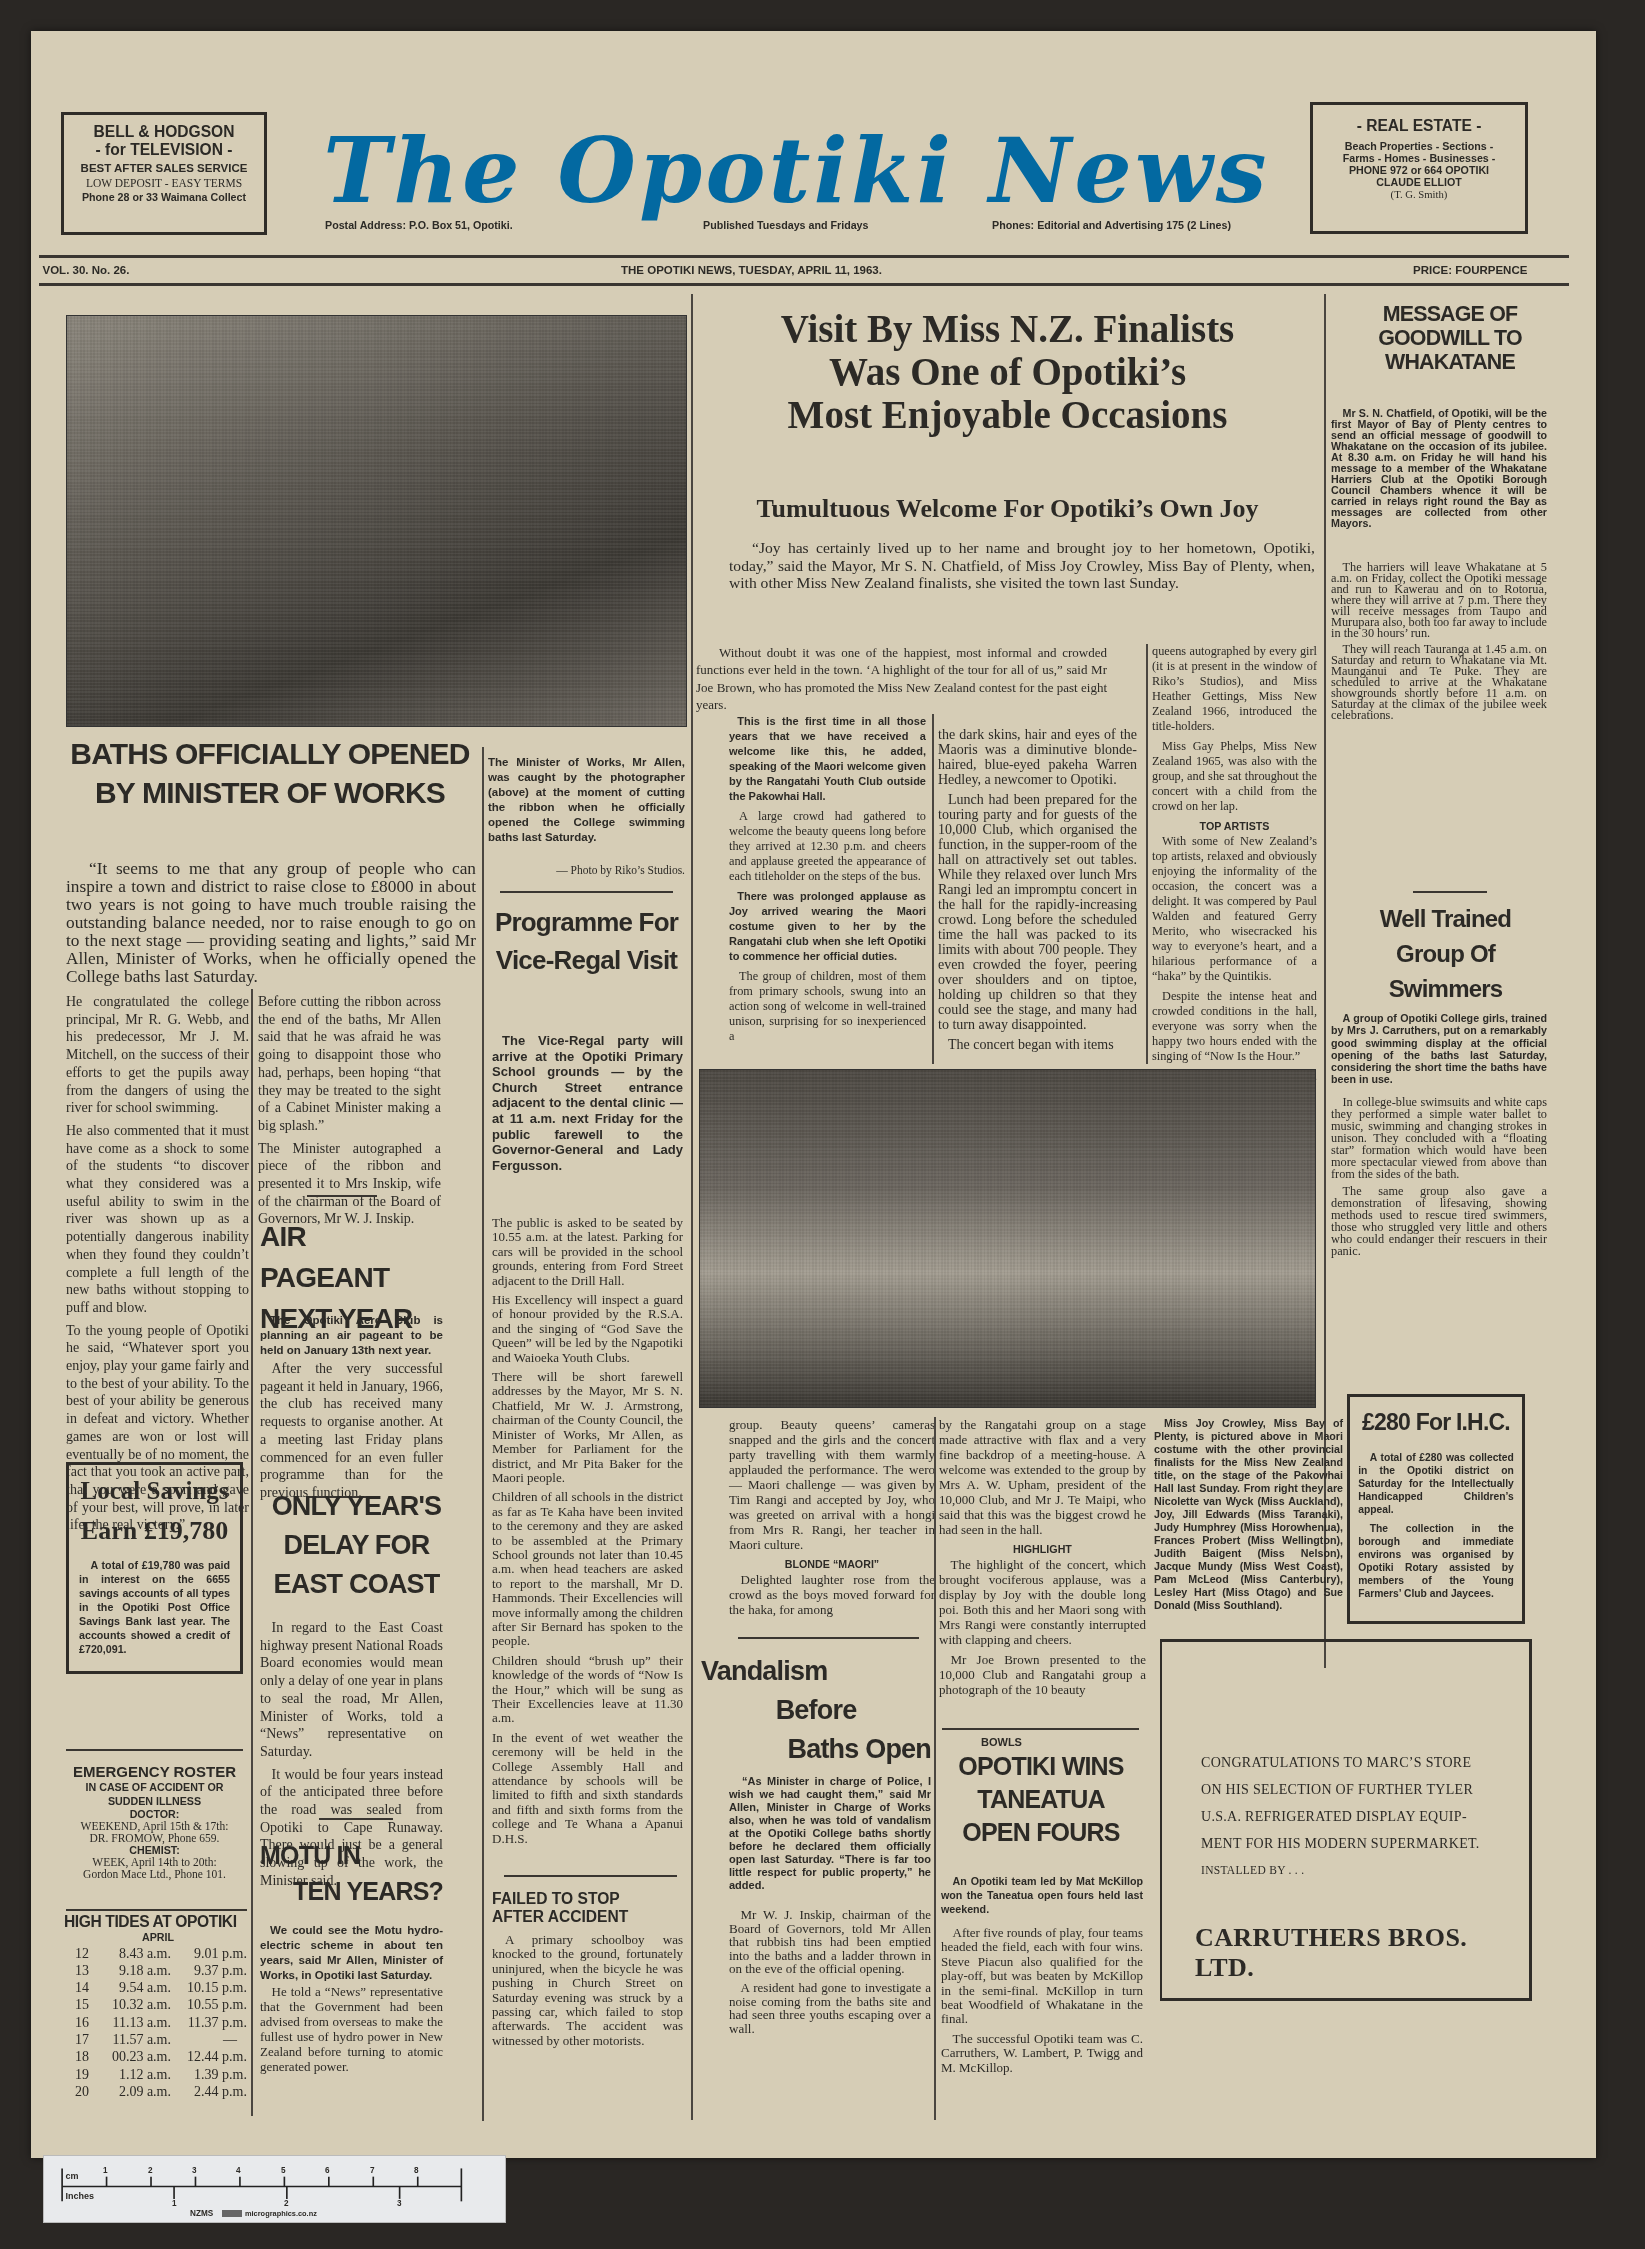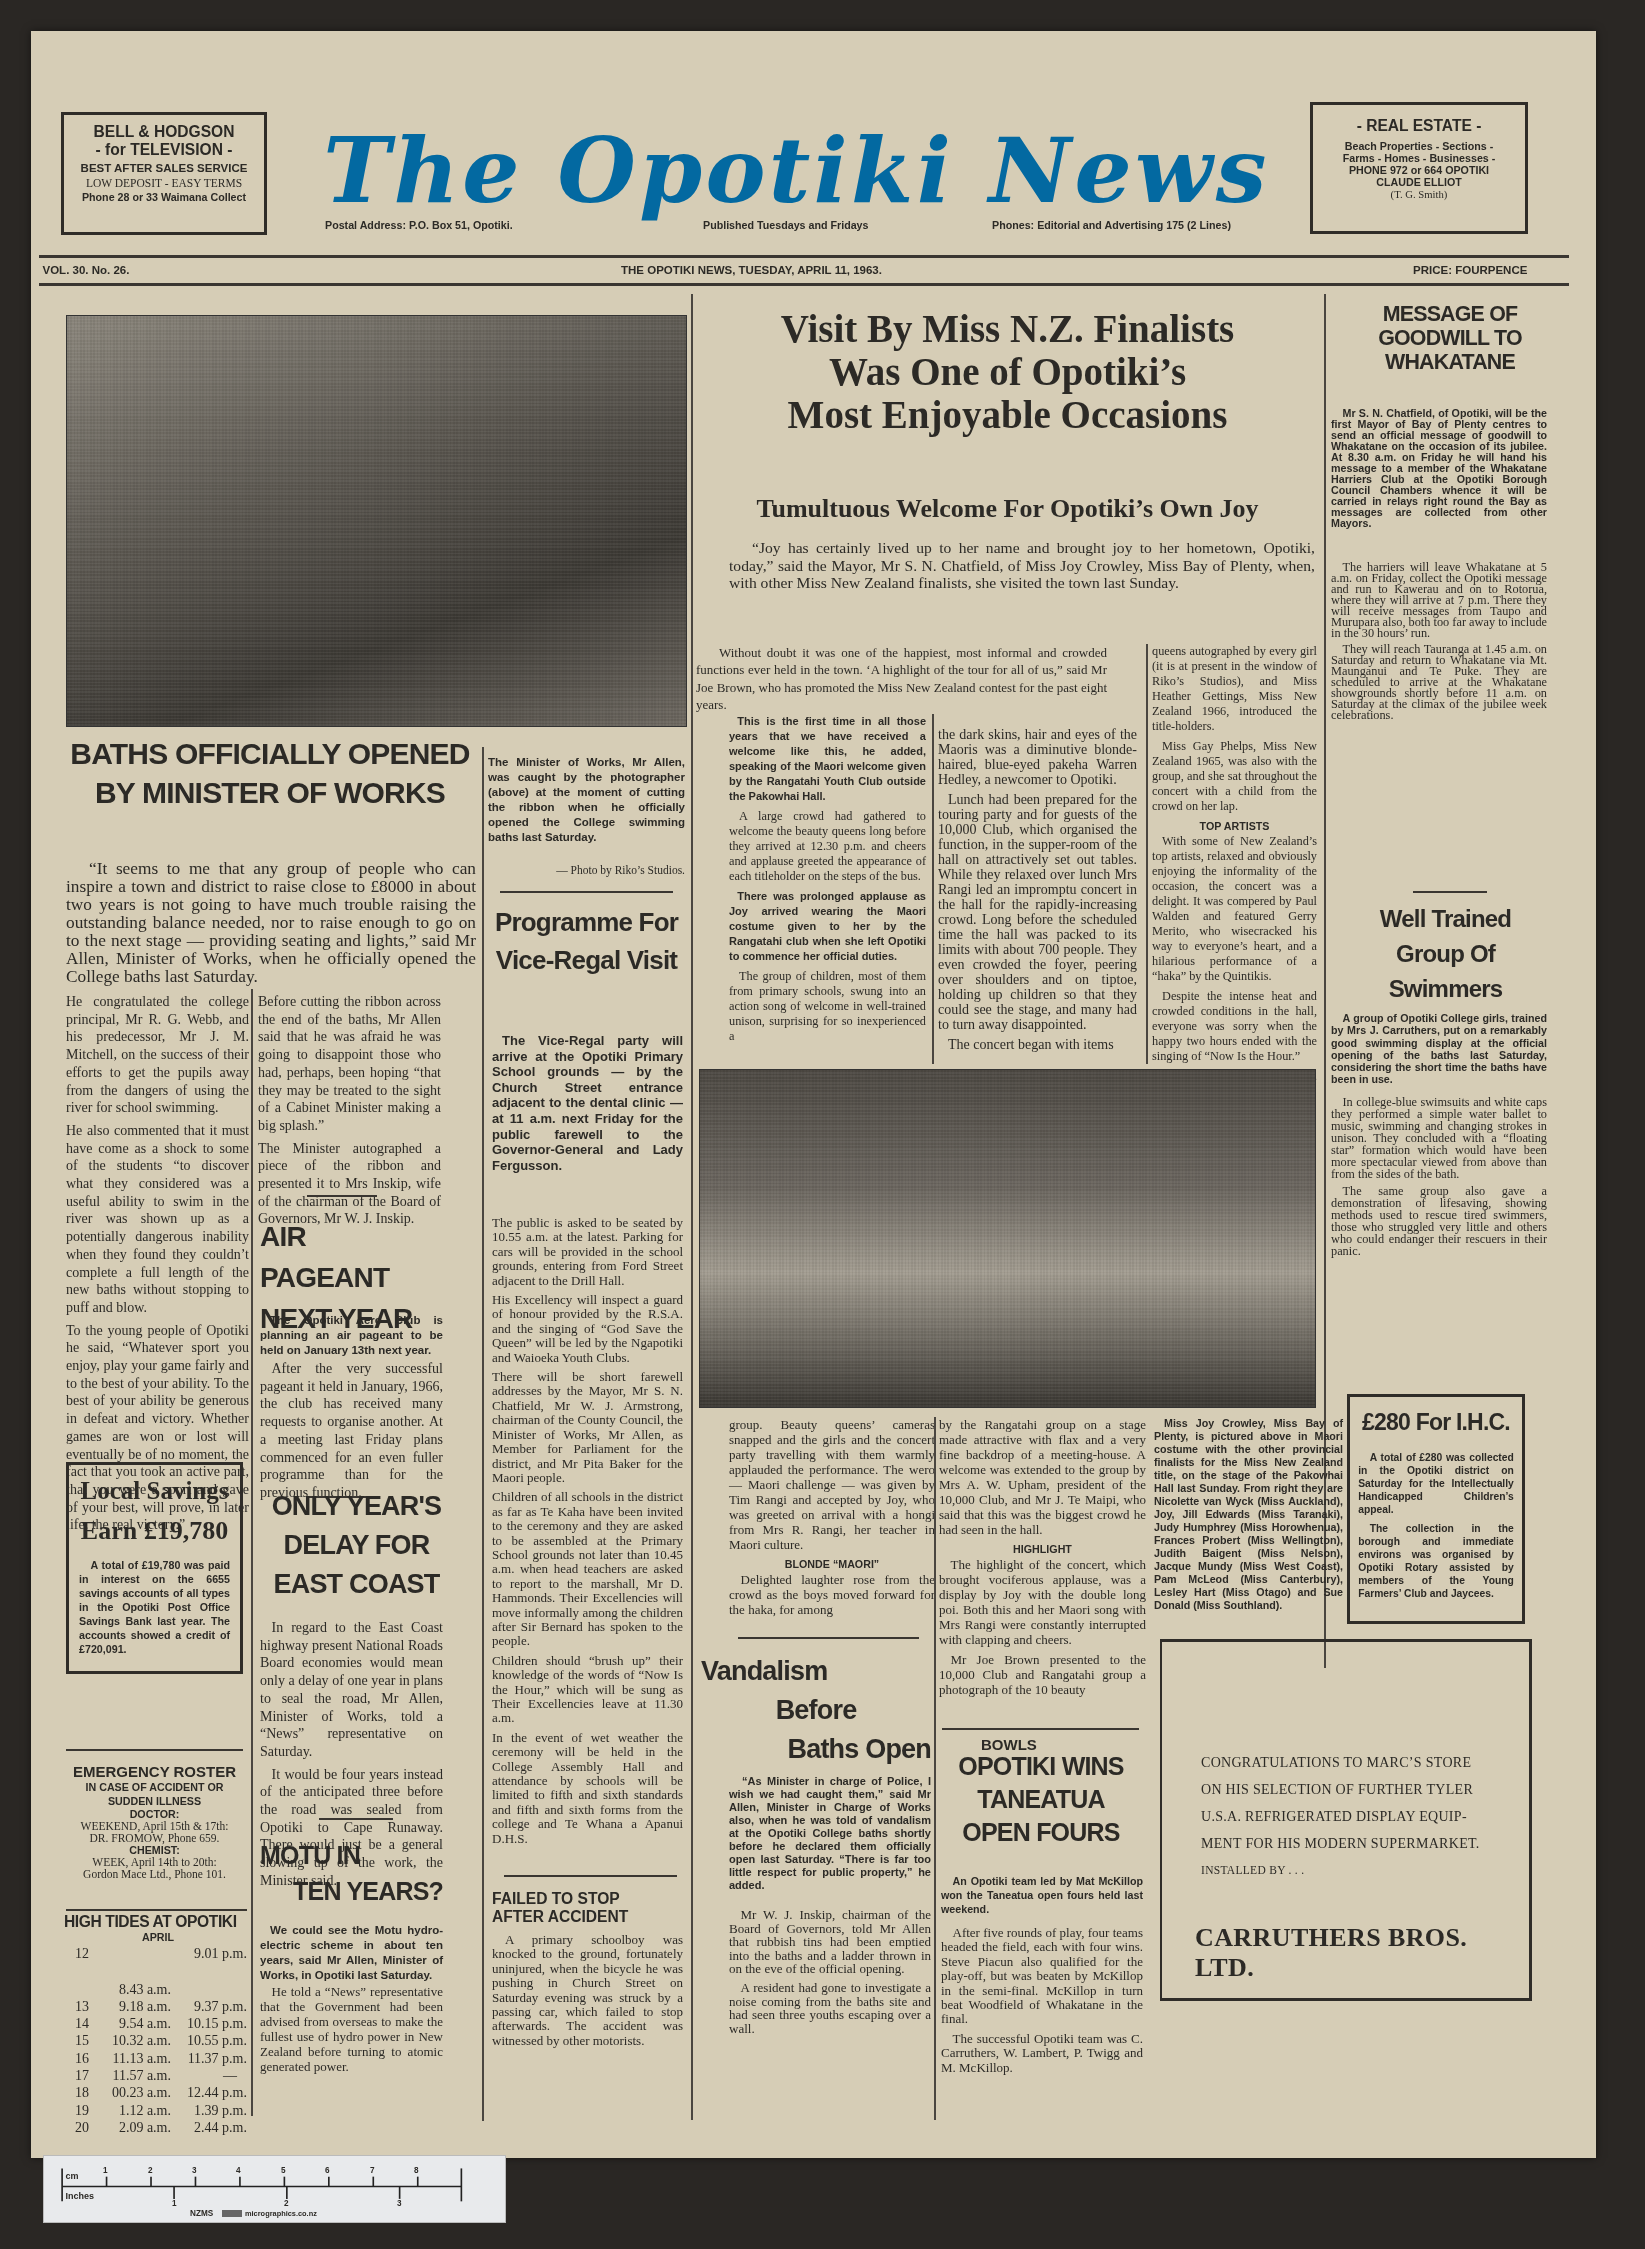--- a/index.html
+++ b/index.html
@@ -145,21 +145,21 @@
     <div style="font-size:11.5px;">WEEK, April 14th to 20th:</div>
     <div style="font-size:11.5px;">Gordon Mace Ltd., Phone 101.</div>
   </div>
   <div class="rule" style="left:35px;top:1878px;width:181px;height:1.6px;"></div>
 
   <div class="abs" style="left:33px;top:1882px;width:188px;">
     <div class="bold" style="font-size:15.6px;letter-spacing:-0.4px;">HIGH TIDES AT OPOTIKI</div>
     <div class="bold center" style="font-size:10.7px;margin-bottom:1.6px;">APRIL</div>
     <div class="tide-row">
         <span style="width:25px;text-align:right;">12</span>
-        <span style="width:82px;text-align:right;margin-top:36px;">8.43 a.m.</span>
+        <span style="width:82px;text-align:right;">8.43 a.m.</span>
         <span style="width:76px;text-align:right;">9.01 p.m.</span>
       </div>
     <div class="tide-row">
         <span style="width:25px;text-align:right;">13</span>
         <span style="width:82px;text-align:right;">9.18 a.m.</span>
         <span style="width:76px;text-align:right;">9.37 p.m.</span>
       </div>
     <div class="tide-row">
         <span style="width:25px;text-align:right;">14</span>
         <span style="width:82px;text-align:right;">9.54 a.m.</span>
@@ -252,21 +252,21 @@
     <div style="text-align:center;">Before</div>
     <div style="text-align:right;">Baths Open</div>
   </div>
   <div class="abs bold" style="left:698px;top:1744px;width:202px;font-size:11px;line-height:13px;text-align:justify;text-indent:13px;">“As Minister in charge of Police, I wish we had caught them,” said Mr Allen, Minister in Charge of Works also, when he was told of vandalism at the Opotiki College baths shortly before he declared them officially open last Saturday. “There is far too little respect for public property,” he added.</div>
   <div class="abs body" style="left:698px;top:1877px;width:202px;font-size:13px;line-height:13.6px;">
     <p style="text-indent:11.5px;">Mr W. J. Inskip, chairman of the Board of Governors, told Mr Allen that rubbish tins had been emptied into the baths and a ladder thrown in on the eve of the official opening.</p>
     <p style="text-indent:11.5px;">A resident had gone to investigate a noise coming from the baths site and had seen three youths escaping over a wall.</p>
   </div>
 
   <div class="rule" style="left:911px;top:1697px;width:197px;height:1.6px;"></div>
-  <div class="abs bold" style="left:910px;top:1705px;font-size:15px;padding-left:40px;">BOWLS</div>
+  <div class="abs bold" style="left:910px;top:1705px;font-size:11px;padding-left:40px;">BOWLS</div>
   <div class="abs hdl" style="left:913px;top:1719px;width:194px;font-size:25px;line-height:33px;">OPOTIKI WINS TANEATUA OPEN FOURS</div>
   <div class="abs bold" style="left:910px;top:1843px;width:202px;font-size:10.7px;line-height:14px;text-align:justify;text-indent:11.5px;">An Opotiki team led by Mat McKillop won the Taneatua open fours held last weekend.</div>
   <div class="abs body" style="left:910px;top:1895px;width:202px;font-size:13px;line-height:14.4px;">
     <p style="text-indent:11.5px;">After five rounds of play, four teams headed the field, each with four wins. Steve Piacun also qualified for the play-off, but was beaten by McKillop in the semi-final. McKillop in turn beat Woodfield of Whakatane in the final.</p>
     <p style="text-indent:11.5px;">The successful Opotiki team was C. Carruthers, W. Lambert, P. Twigg and M. McKillop.</p>
   </div>
 
   <div class="abs hdl" style="left:1308px;top:271px;width:222px;font-size:21.4px;line-height:24px;">MESSAGE OF GOODWILL TO WHAKATANE</div>
   <div class="abs bold" style="left:1300px;top:377px;width:216px;font-size:10.7px;line-height:11px;text-align:justify;text-indent:11.5px;">Mr S. N. Chatfield, of Opotiki, will be the first Mayor of Bay of Plenty centres to send an official message of goodwill to Whakatane on the occasion of its jubilee. At 8.30 a.m. on Friday he will hand his message to a member of the Whakatane Harriers Club at the Opotiki Borough Council Chambers whence it will be carried in relays right round the Bay as messages are collected from other Mayors.</div>
   <div class="abs body" style="left:1300px;top:531px;width:216px;font-size:12.3px;line-height:11px;">

